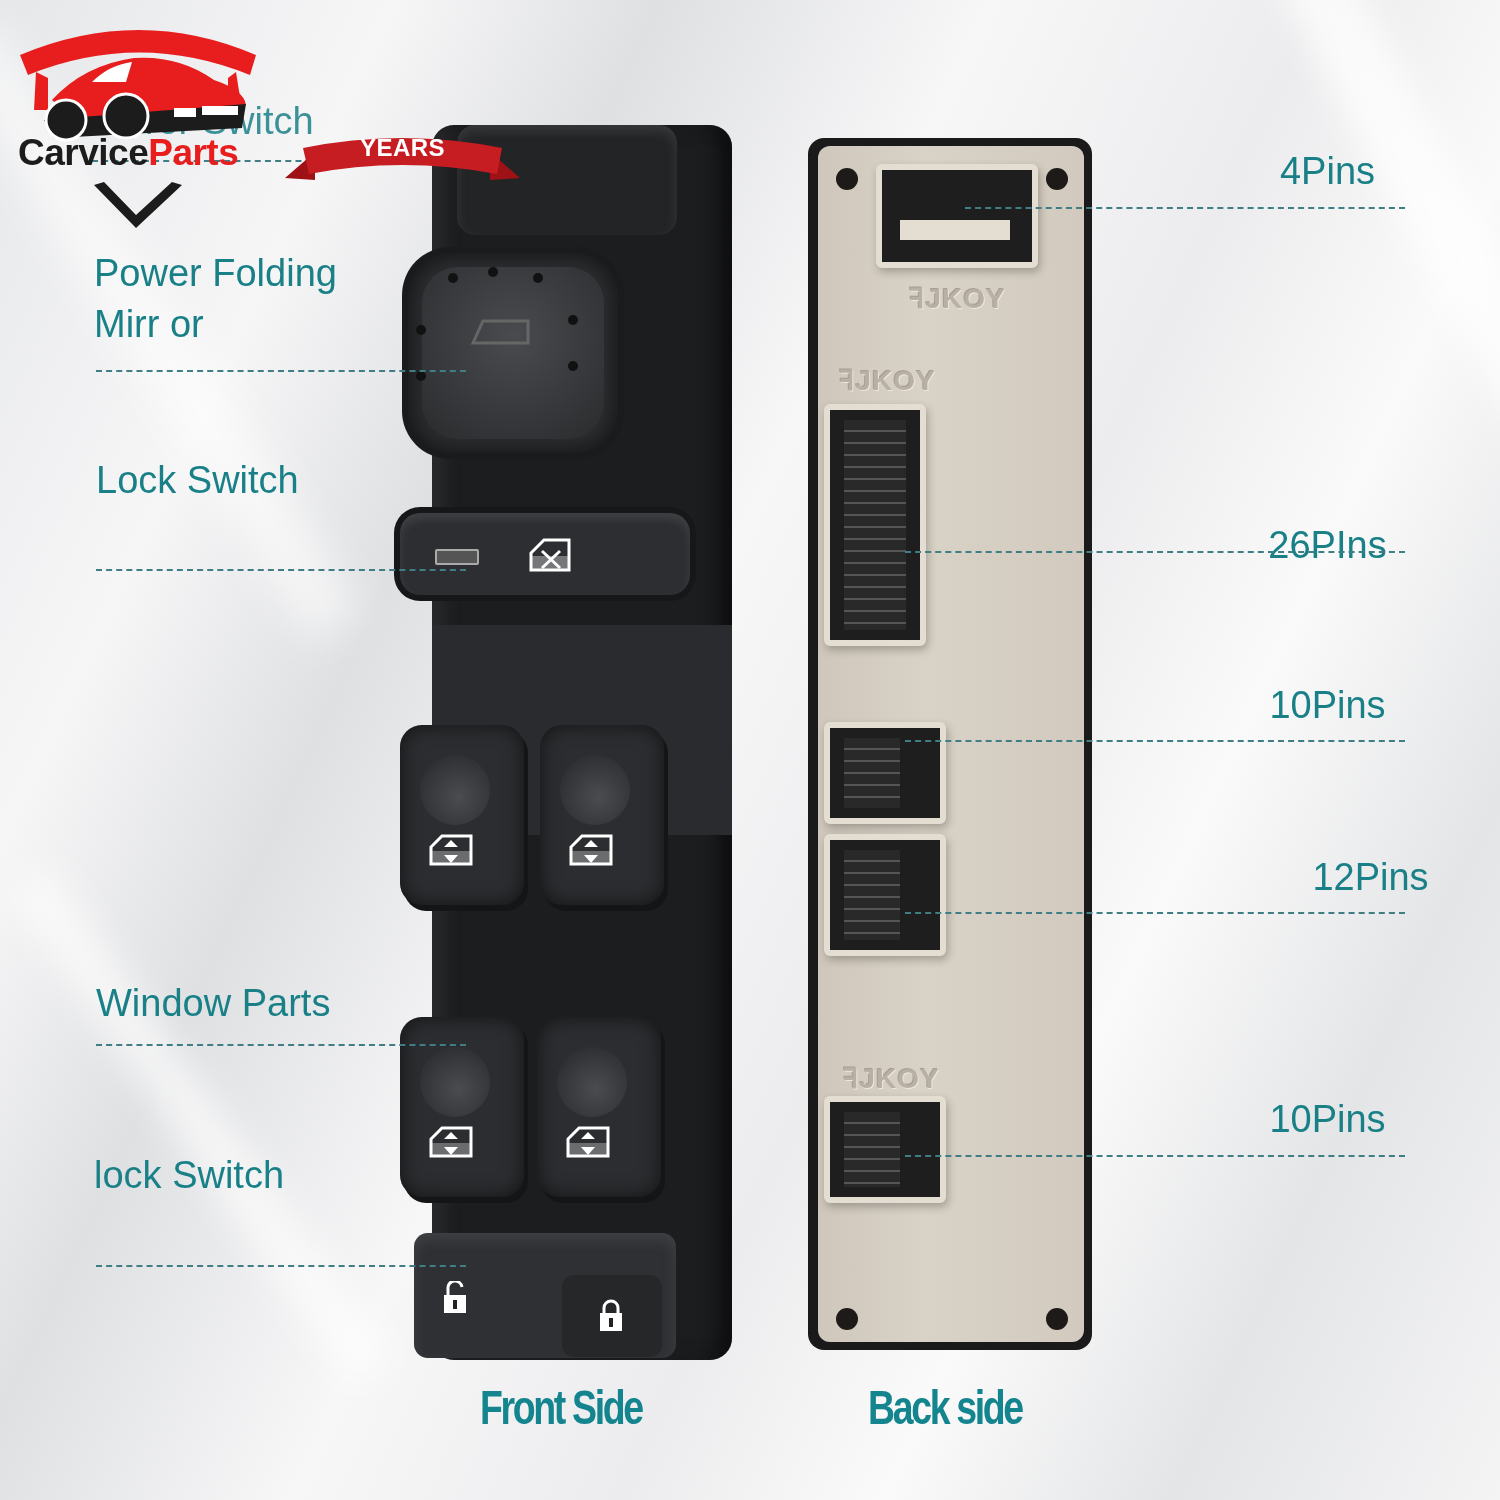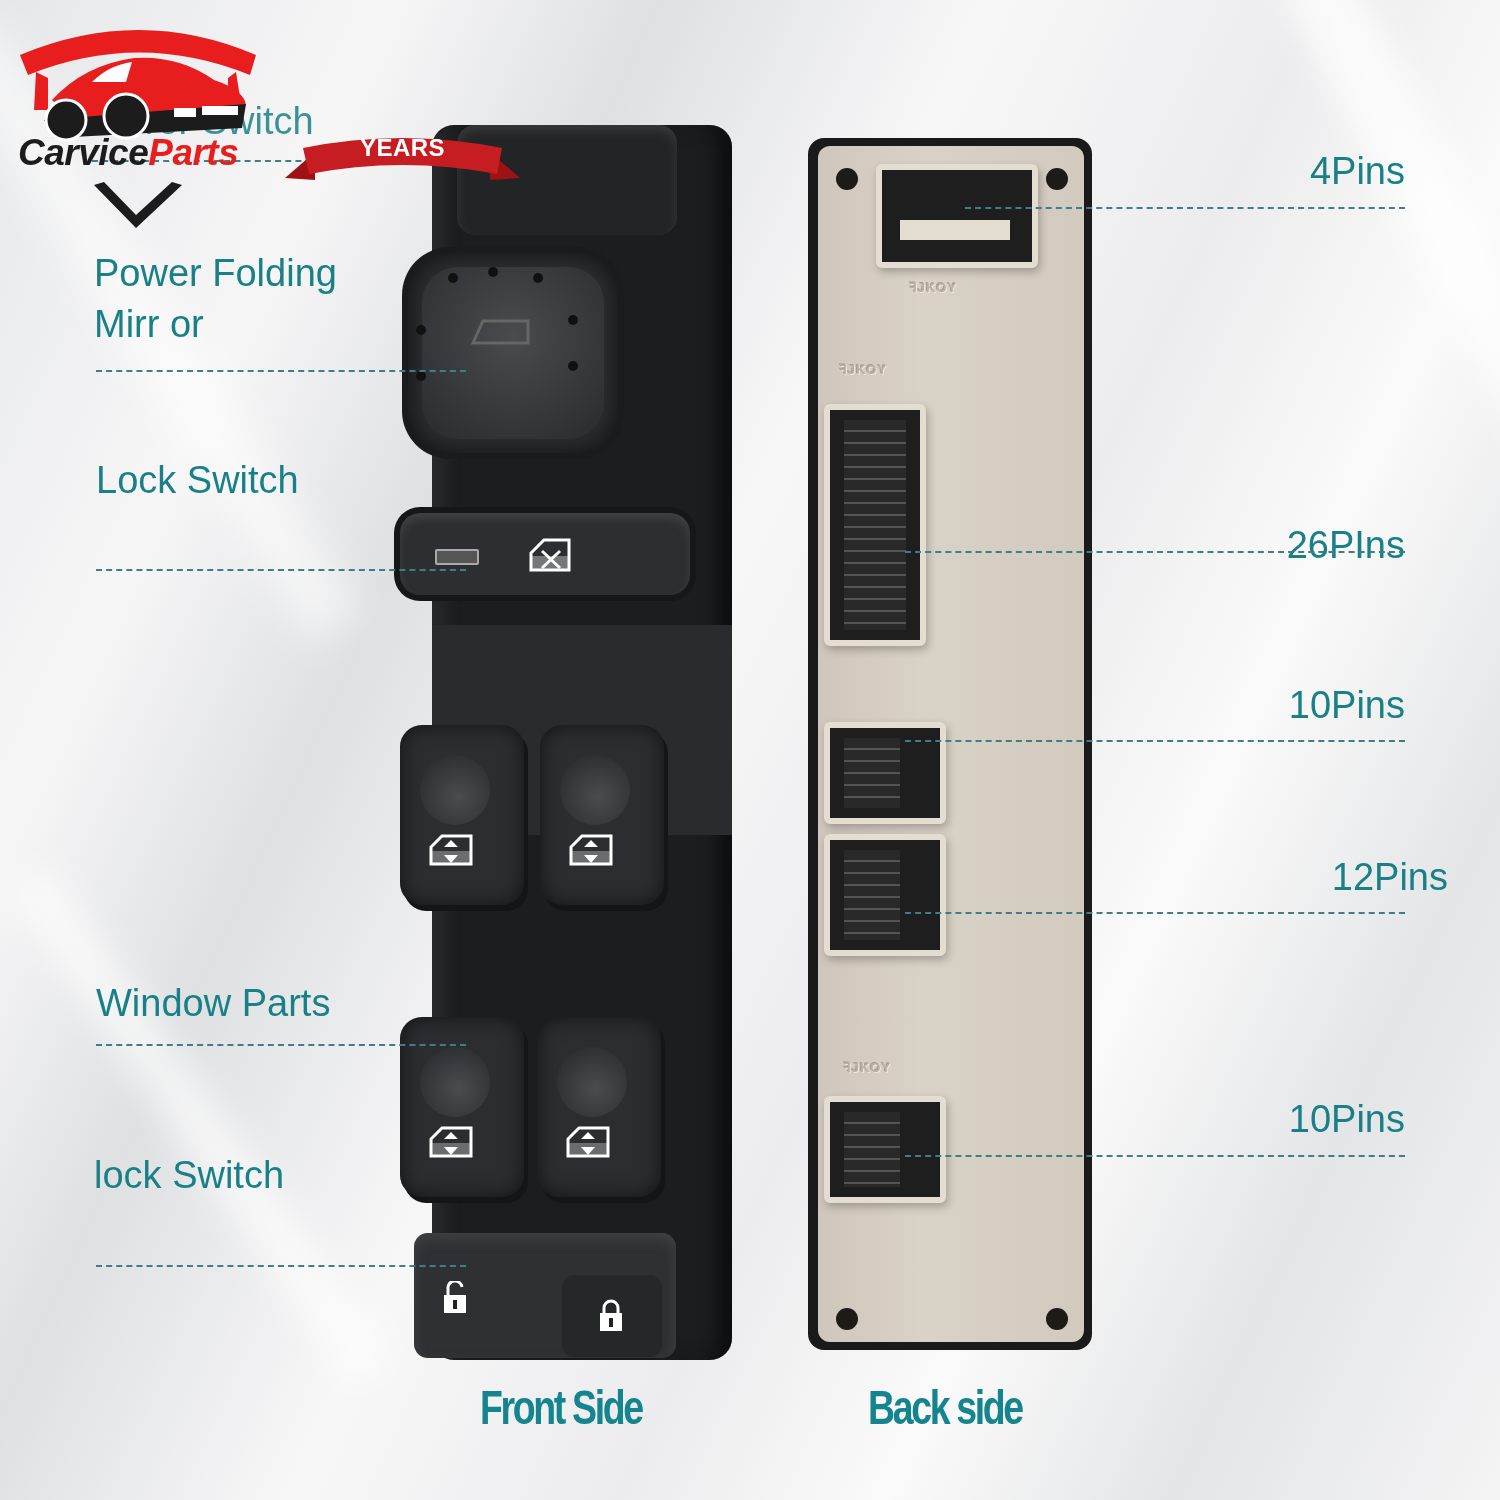--- a/index.html
+++ b/index.html
@@ -5,21 +5,21 @@
   html,body{margin:0;padding:0;}
   body{width:1500px;height:1500px;position:relative;overflow:hidden;
     background:linear-gradient(115deg,#e6e7e9 0%,#f6f6f7 18%,#dfe0e2 30%,#f7f7f8 45%,#ececee 60%,#fafafa 72%,#e4e5e7 85%,#f4f4f5 100%);
     font-family:"Liberation Sans",sans-serif;}
   .sheen{position:absolute;pointer-events:none;}
   .sheen.a{left:-200px;top:300px;width:700px;height:60px;background:rgba(255,255,255,.55);transform:rotate(58deg);filter:blur(18px);}
   .sheen.b{left:1150px;top:200px;width:600px;height:70px;background:rgba(255,255,255,.7);transform:rotate(62deg);filter:blur(14px);}
   .sheen.c{left:-100px;top:1100px;width:600px;height:50px;background:rgba(255,255,255,.6);transform:rotate(55deg);filter:blur(16px);}
 
   .label{position:absolute;color:#1a8088;font-size:38px;line-height:51px;white-space:nowrap;}
-  .label.right{text-align:right;}
+  .label.right{text-align:center;}
   .dash{position:absolute;height:0;border-top:2px dashed #3f7e84;}
   .caption{position:absolute;color:#14848f;font-family:"Liberation Sans",sans-serif;font-weight:bold;font-size:48px;letter-spacing:-3px;transform:scaleX(.78);transform-origin:left top;}
 
   
   .front{position:absolute;left:432px;top:125px;width:300px;height:1235px;}
   .front .body{position:absolute;left:0;top:0;width:300px;height:1235px;background:#1c1d1f;border-radius:22px;
      box-shadow:inset -12px 0 20px rgba(0,0,0,.6), inset 10px 0 18px rgba(80,80,85,.35);}
   .front .rail{position:absolute;left:0;top:500px;width:300px;height:210px;background:#2a2b2e;}
   .mirror-top{position:absolute;left:25px;top:0;width:220px;height:110px;background:#232426;border-radius:18px;box-shadow:inset 0 6px 12px rgba(120,120,125,.25);}
   .mirror-knob{position:absolute;left:-24px;top:128px;width:210px;height:200px;background:#2e2f32;border-radius:42px;box-shadow:inset 0 0 28px rgba(0,0,0,.7), 0 0 0 6px #1a1b1c;}
@@ -33,25 +33,25 @@
   .door-lock{position:absolute;left:-18px;top:1108px;width:262px;height:125px;background:#2f3033;border-radius:14px;box-shadow:inset 0 6px 14px rgba(120,120,125,.25);}
   .door-lock .lockbtn{position:absolute;left:148px;top:42px;width:100px;height:82px;background:#262729;border-radius:12px;}
 
   
   .back{position:absolute;left:808px;top:138px;width:284px;height:1212px;background:#1a1a1a;border-radius:16px;}
   .back .plate{position:absolute;left:10px;top:8px;width:266px;height:1196px;background:linear-gradient(90deg,#cfc7bb,#d9d2c6 40%,#d2cabe);border-radius:12px;}
   .screw{position:absolute;width:22px;height:22px;border-radius:50%;background:#1d1a18;}
   .conn{position:absolute;background:#1f1e1e;border:6px solid #e4ddd2;border-radius:6px;box-shadow:2px 4px 8px rgba(0,0,0,.25);}
   .conn .pins{position:absolute;left:14px;right:14px;top:10px;bottom:10px;background:repeating-linear-gradient(180deg,#2a2929 0 10px,#555 10px 12px);}
   .conn .latch{position:absolute;background:#e4ddd2;}
-  .emboss{position:absolute;color:#b8b0a4;font-size:13px;font-weight:bold;letter-spacing:1px;text-shadow:1px 1px 0 #ece6dc,-1px -1px 0 #a69e92;}
+  .emboss{position:absolute;color:#b8b0a4;font-size:28px;font-weight:bold;letter-spacing:1px;text-shadow:1px 1px 0 #ece6dc,-1px -1px 0 #a69e92;}
 
   
   .logo{position:absolute;left:14px;top:10px;width:270px;height:230px;}
-  .brand{position:absolute;left:18px;top:128px;font-size:37px;font-weight:bold;font-style:italic;white-space:nowrap;letter-spacing:-0.5px;}
+  .brand{position:absolute;left:18px;top:128px;font-size:37px;font-weight:bold;white-space:nowrap;letter-spacing:-0.5px;}
   .brand .b1{color:#1c1c1c;} .brand .b2{color:#e81e1e;}
   .ghost{position:absolute;left:92px;top:100px;color:#1a8088;font-size:38px;opacity:.85;}
 
   
   .warranty{position:absolute;left:285px;top:30px;width:235px;height:170px;}
   .w-circle{position:absolute;left:50px;top:0;width:130px;height:150px;border-radius:50%;background:radial-gradient(circle at 45% 40%,#e2363a,#b11318);border:4px solid #fff;box-shadow:0 0 0 2px #c51d22;}
   .w-top{position:absolute;left:0;right:0;top:6px;text-align:center;color:#fff;font-size:17px;font-weight:bold;letter-spacing:1px;}
   .w-num{position:absolute;left:0;right:0;top:22px;text-align:center;color:#fff;font-size:76px;font-weight:bold;line-height:80px;}
   .w-ribbon{position:absolute;left:0;top:100px;width:235px;height:58px;}
   .w-years{position:absolute;left:0;right:0;top:104px;text-align:center;color:#fff;font-size:24px;font-weight:bold;letter-spacing:.5px;}

